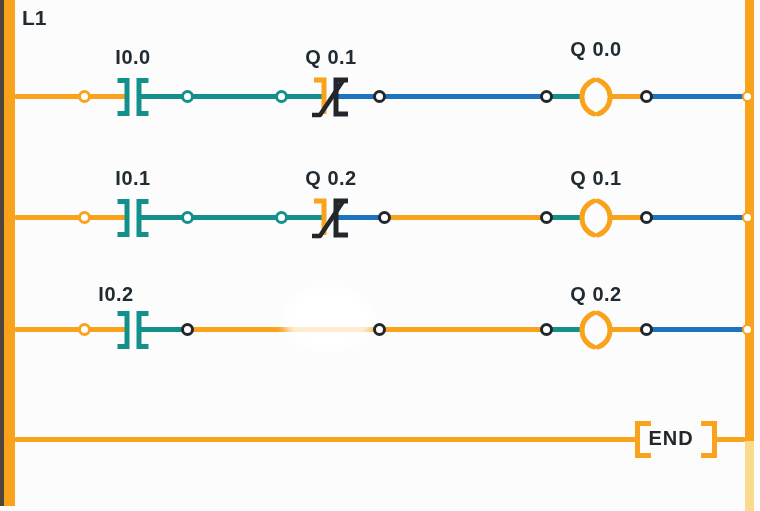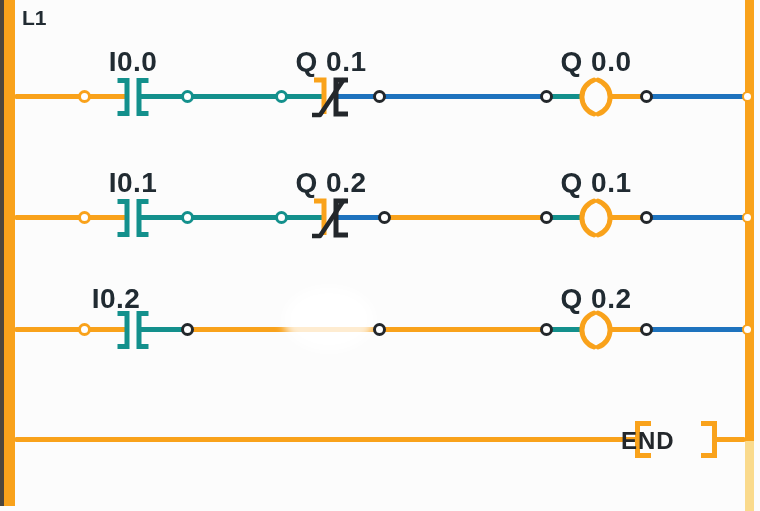--- a/index.html
+++ b/index.html
@@ -22,30 +22,30 @@
   .node.no{border-color:#F9A21B;}
   .node.nt{border-color:#13908C;}
   .node.nk{border-color:#23272B;}
   .raildot{
     position:absolute;width:11px;height:11px;border-radius:50%;
     background:#FFFFFF;box-sizing:border-box;border:2.5px solid #F9A21B;
   }
   .sym{position:absolute;}
   .label{
     position:absolute;transform:translateX(-50%);
-    font-size:28px;font-weight:700;color:#212B32;letter-spacing:0.5px;
+    font-size:20px;font-weight:700;color:#212B32;letter-spacing:0.5px;
     white-space:nowrap;
   }
   .net-title{
     position:absolute;left:22px;top:6px;
     font-size:21px;font-weight:700;color:#212B32;
   }
   .end-text{
-    position:absolute;left:621px;top:427px;width:50px;text-align:center;
-    font-size:24px;font-weight:700;color:#23272B;letter-spacing:1px;
+    position:absolute;left:646px;top:427px;width:50px;text-align:center;
+    font-size:20px;font-weight:700;color:#23272B;letter-spacing:1px;
   }
   .smudge{
     position:absolute;left:283px;top:286px;width:92px;height:66px;
     background:rgba(255,255,255,0.8);border-radius:50%;filter:blur(5px);
   }
 </style>
 </head>
 <body>
 
 <div class="stage">
@@ -60,21 +60,21 @@
   <div>
     <div class="wire o" style="left:14px;top:94px;width:115px"></div>
     <div class="wire t" style="left:137px;top:94px;width:189px"></div>
     <div class="wire b" style="left:336px;top:94px;width:215px"></div>
     <div class="wire t" style="left:549px;top:94px;width:34px"></div>
     <div class="wire o" style="left:608px;top:94px;width:41px"></div>
     <div class="wire b" style="left:645px;top:94px;width:101px"></div>
 
     <div class="label" style="left:133px;top:46px">I0.0</div>
     <div class="label" style="left:331px;top:46px">Q 0.1</div>
-    <div class="label" style="left:596px;top:46px">Q 0.0</div>
+    <div class="label" style="left:596px;top:38px">Q 0.0</div>
 
     <svg class="sym" style="left:115px;top:78px" width="36" height="38" viewBox="0 0 36 38">
       <path d="M2.5 2.5 H12 V35.5 H2.5" fill="none" stroke="#13908C" stroke-width="5"></path>
       <path d="M33.5 2.5 H24 V35.5 H33.5" fill="none" stroke="#13908C" stroke-width="5"></path>
     </svg>
     <svg class="sym" style="left:309px;top:75px" width="44" height="44" viewBox="0 0 44 44">
       <path d="M5 5 H15 V39" fill="none" stroke="#F9A21B" stroke-width="5"></path>
       <path d="M39 5 H27 V39 H39" fill="none" stroke="#23272B" stroke-width="5"></path>
       <path d="M3 40 H11 L35 4" fill="none" stroke="#23272B" stroke-width="4.5" stroke-linejoin="round"></path>
     </svg>

